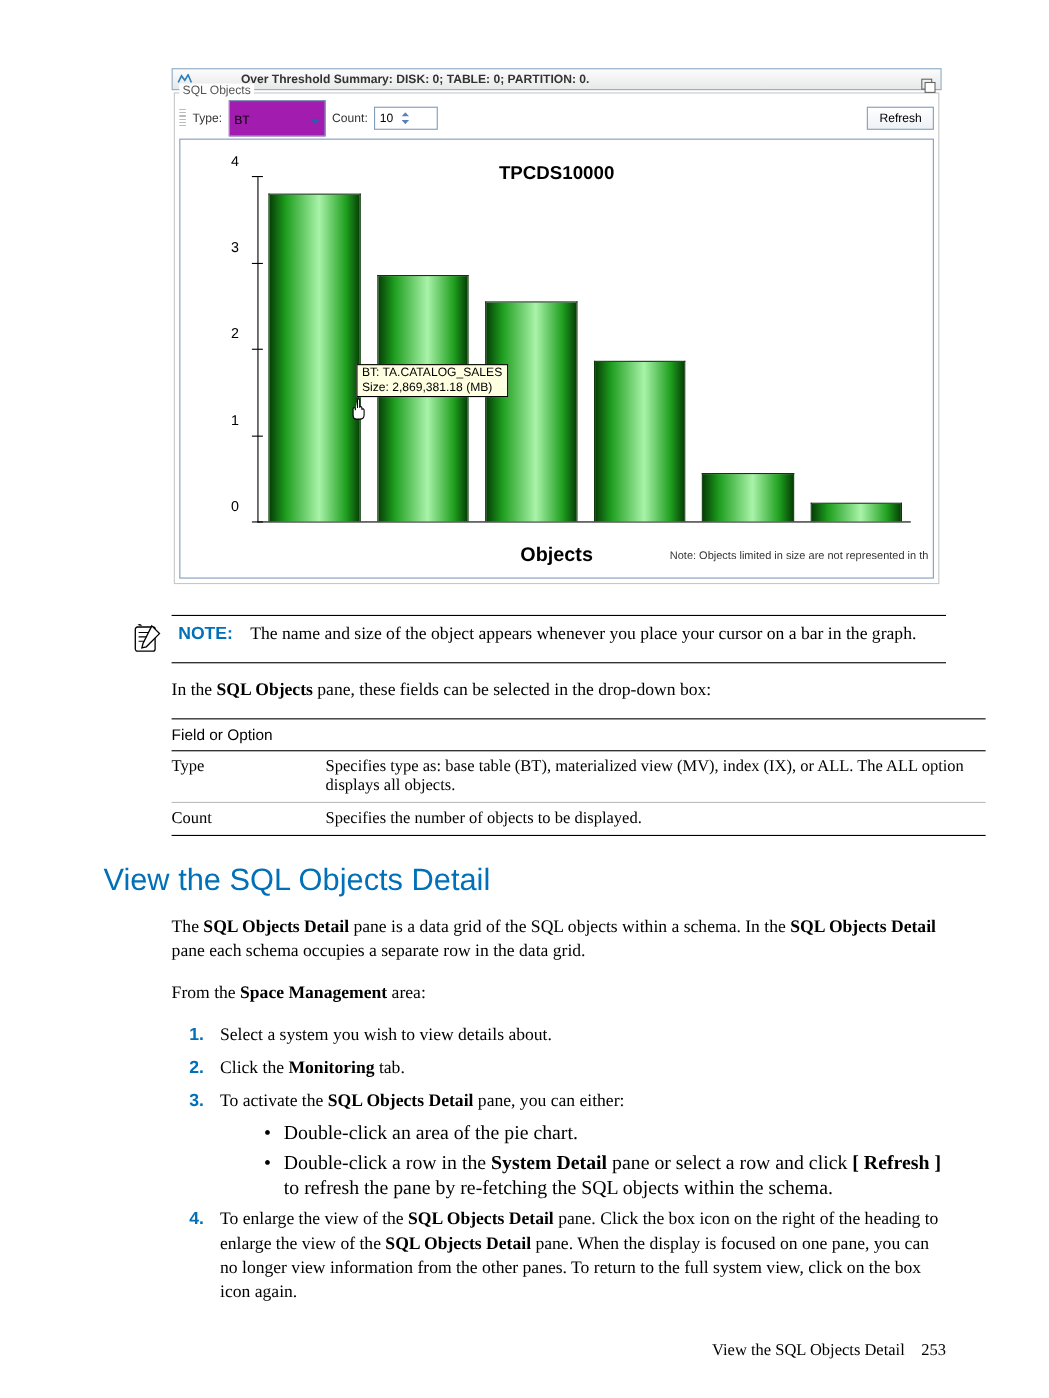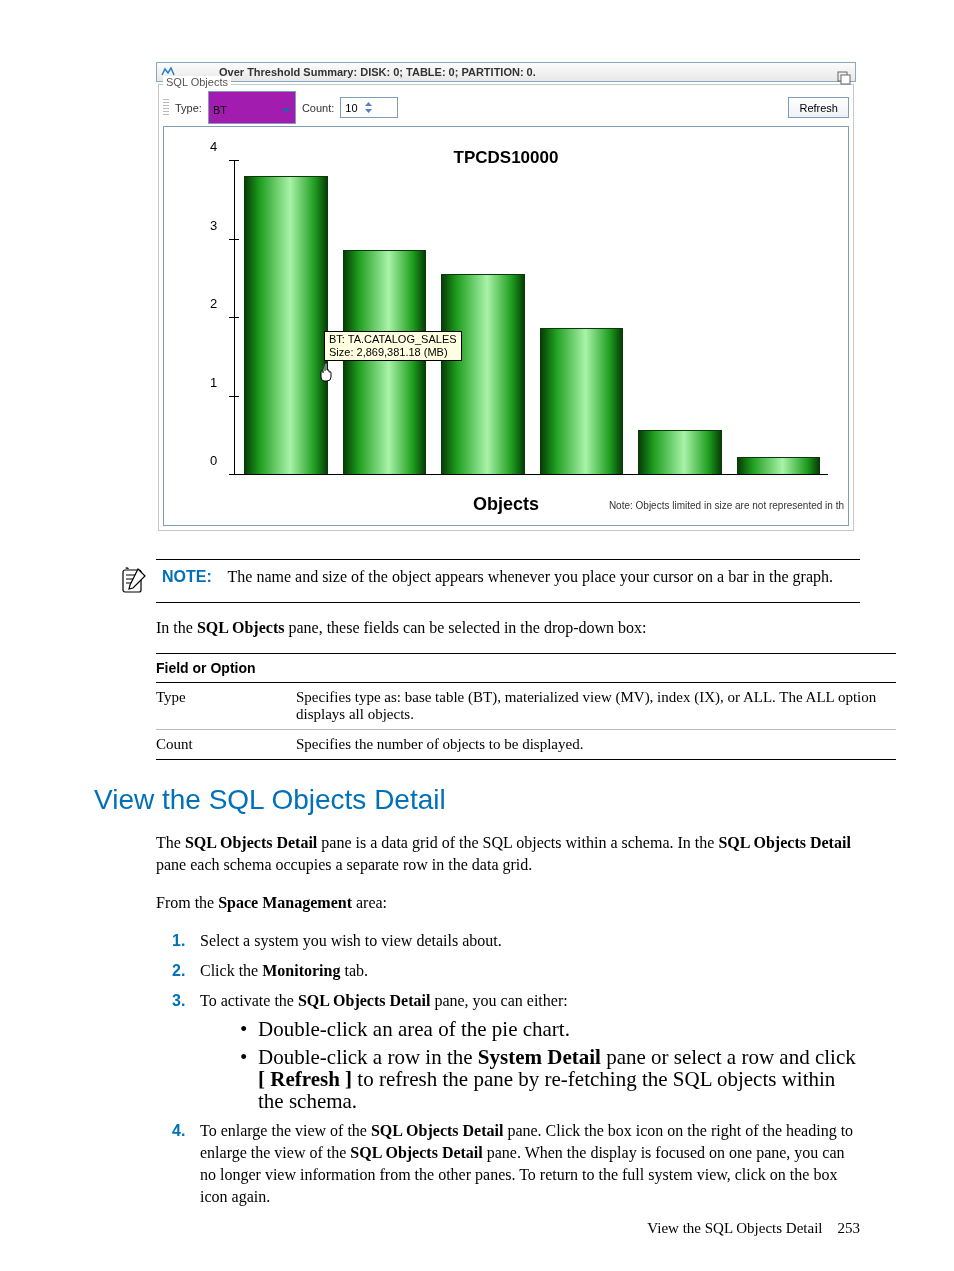--- a/index.html
+++ b/index.html
@@ -121,34 +121,34 @@
   .note-icon { width:28px;height:28px;flex:0 0 28px;}
   .note-text { font-size:16px;line-height:22px;}
   .note-bold { font-weight:bold;color:#0070b8;font-family: Arial,Helvetica,sans-serif;}
   .para { margin:14px 0 14px 62px;font-size:16px;line-height:22px;}
   .opt-table { margin-left:62px;width:740px;border-top:1px solid #000;border-bottom:1px solid #000;}
   .opt-head { display:flex;border-bottom:1px solid #000;padding:6px 0;}
   .opt-row { display:flex;border-bottom:1px solid #bbb;padding:6px 0;}
   .opt-row:last-child{border-bottom:none;}
   .opt-c1 { width:140px;font-size:15px;}
   .opt-c2 { flex:1;font-size:15px;}
-  .opt-head .opt-c1,.opt-head .opt-c2 { font-family:Arial,Helvetica,sans-serif;font-weight:bold;font-size:14px;}
+  .opt-head .opt-c1,.opt-head .opt-c2 { font-family:Arial,Helvetica,sans-serif;font-weight:normal;font-size:14px;}
   h2.section {
     font-family: Arial, Helvetica, sans-serif;
     font-weight: normal;
     color: #0070b8;
     font-size:28px;
     margin:24px 0 10px 0;
   }
   .body-text { margin-left:62px;font-size:16px;line-height:22px;}
   ol.steps { margin:6px 0 0 78px;padding:0;}
   ol.steps > li { margin:0 0 8px 0;padding-left:28px;position:relative;list-style:none;font-size:16px;line-height:22px;}
   ol.steps > li .num { position:absolute;left:0;top:0;font-family:Arial,Helvetica,sans-serif;font-weight:bold;color:#0070b8;}
   ul.bullets { margin:6px 0 0 36px;padding:0;}
-  ul.bullets li { list-style:none;position:relative;padding-left:22px;margin-bottom:6px;font-size:21px;line-height:22px;}
+  ul.bullets li { list-style:none;position:relative;padding-left:22px;margin-bottom:6px;font-size:18px;line-height:22px;}
   ul.bullets li::before { content:"•";position:absolute;left:4px;top:0;}
   .footer { position:absolute;bottom:34px;right:94px;font-size:15px;}
   .bold { font-weight:bold;}
 </style>
 </head>
 <body>
 
 <div class="page">
 
   <div class="screenshot-panel">

